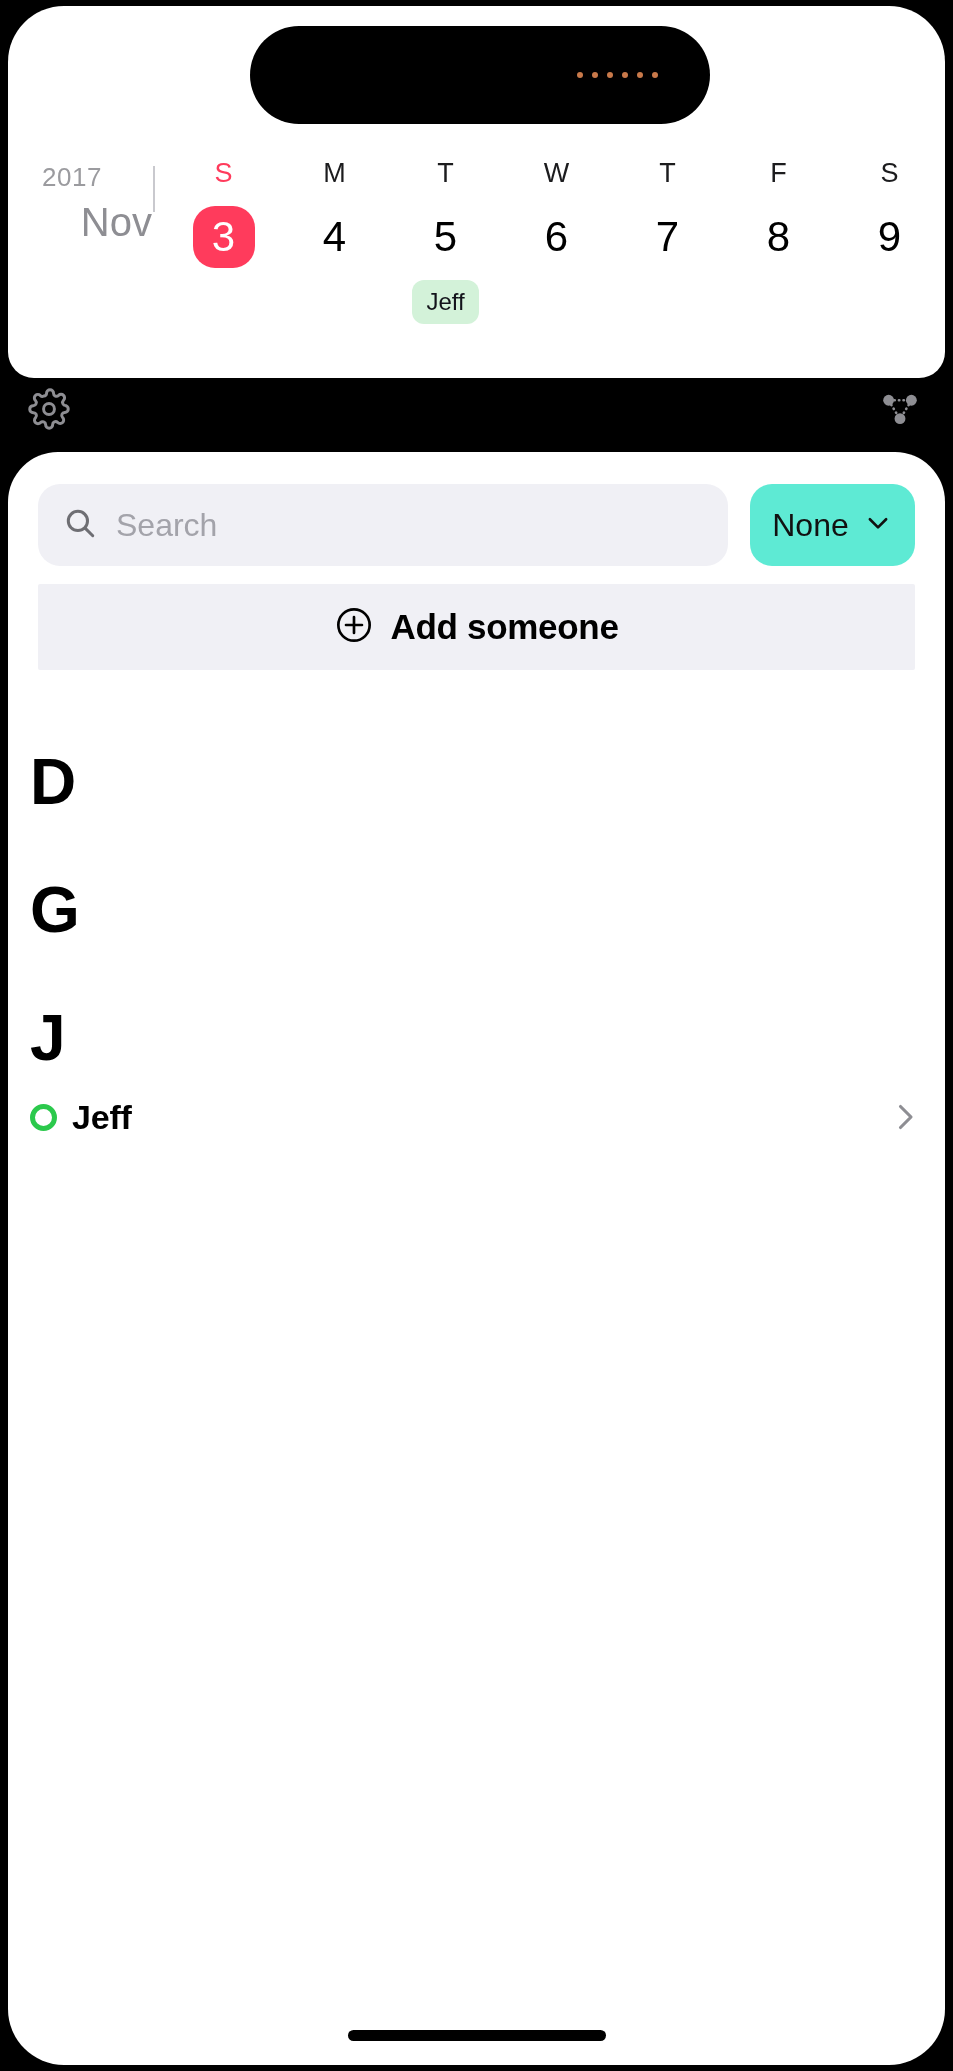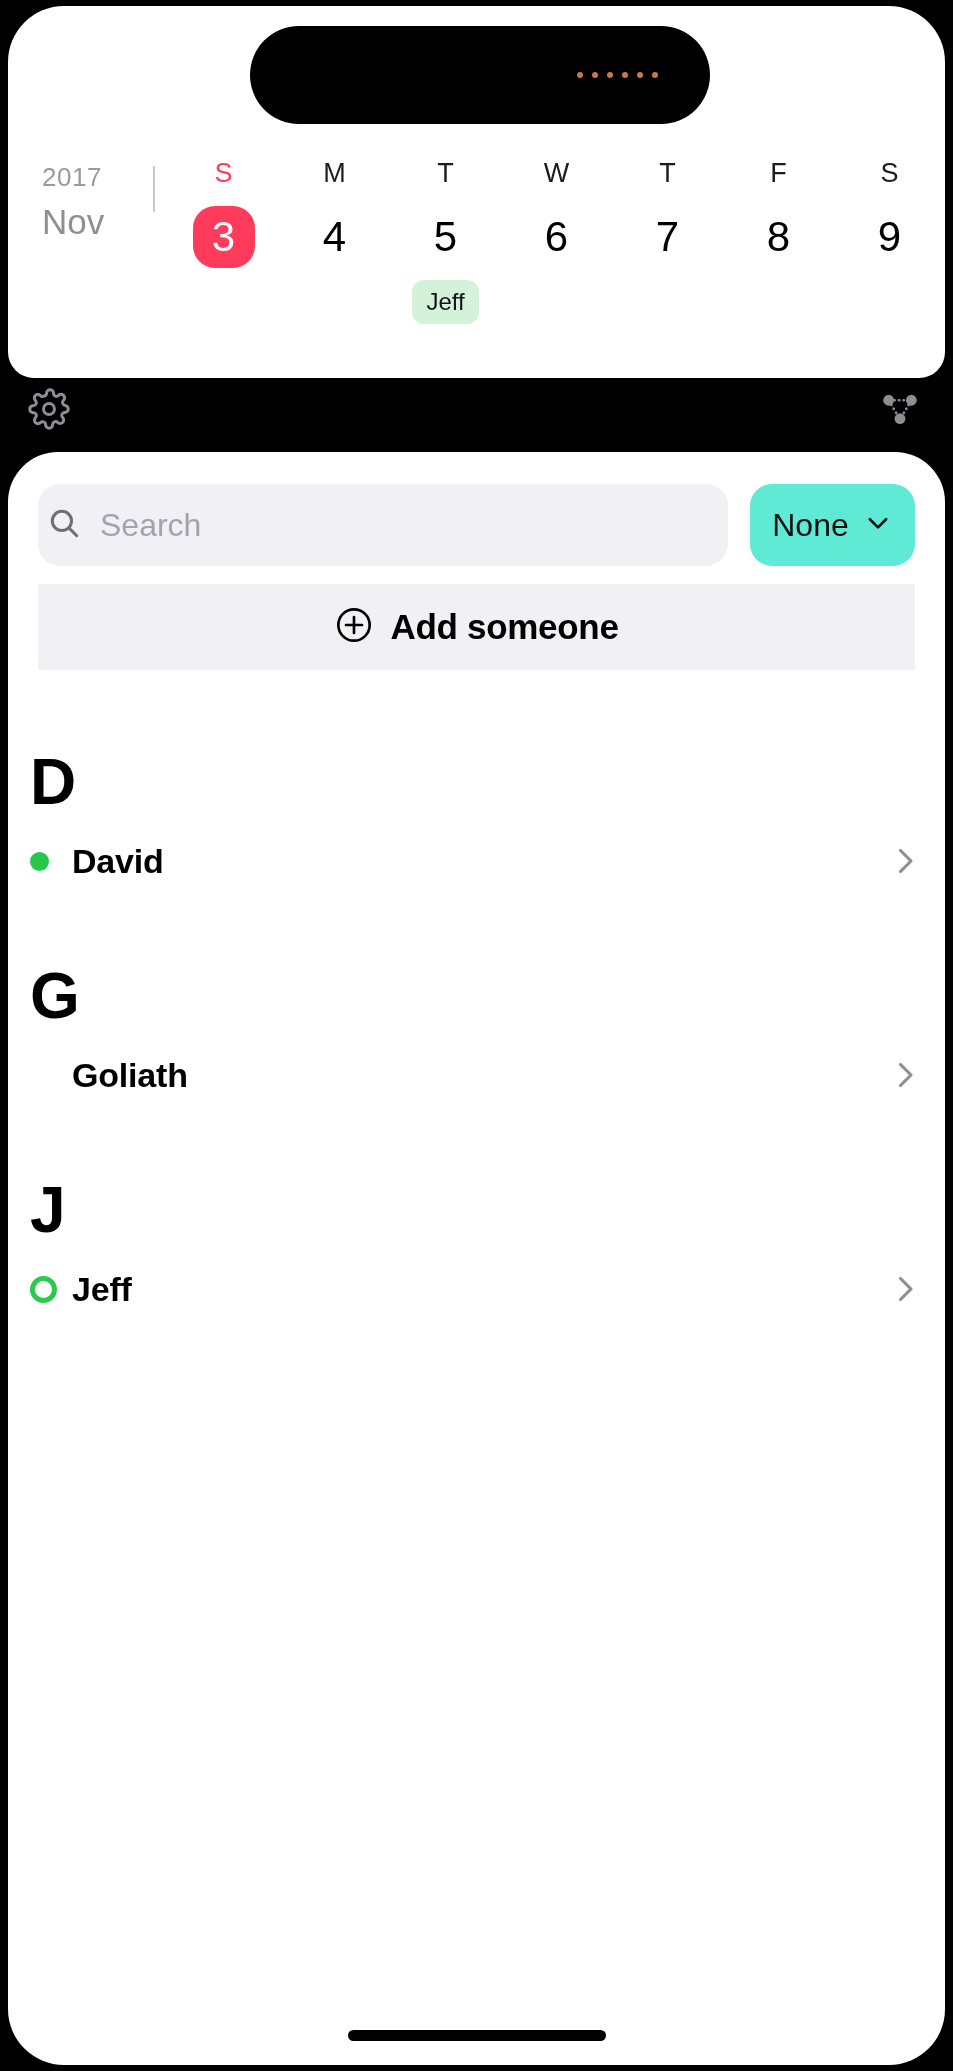--- a/index.html
+++ b/index.html
@@ -55,24 +55,25 @@
     width: 110px;
     text-align: left;
   }
   .cal-year {
     font-size: 26px;
     color: #9b9b9f;
     letter-spacing: 0.5px;
     line-height: 30px;
   }
   .cal-month {
-    font-size: 35px;
+    font-size: 40px;
     color: #8e8e93;
     line-height: 48px;
     margin-top: 6px;
+    text-align: right;
   }
   .cal-divider {
     position: absolute;
     left: 145px; top: 10px;
     width: 2px; height: 46px;
     background: #c9c9ce;
   }
   .cal-grid {
     position: absolute;
     left: 160px; top: 0;
@@ -158,21 +159,21 @@
     width: 877px; height: 82px;
     display: flex;
     gap: 22px;
   }
   .searchbox {
     flex: 1;
     background: #F0F0F5;
     border-radius: 22px;
     display: flex;
     align-items: center;
-    padding-left: 8px;
+    padding-left: 24px;
     gap: 18px;
   }
   .search-placeholder {
     font-size: 32px;
     color: #A3A3AA;
   }
   .filterbox {
     width: 165px;
     background: #5eead4;
     border-radius: 22px;
@@ -404,42 +405,22 @@
           <circle cx="12" cy="12" r="9.4"></circle>
           <path d="M12 7.2v9.6M7.2 12h9.6"></path>
         </svg>
       </span>
       <span class="addbtn-label">Add someone</span>
     </div>
 
     <div class="list">
 
       <div class="sec-letter sec-gap-d">D</div>
-      <div class="row">
-        <span class="row-dotcell">
-          <span class="dot-filled"></span>
-        </span>
-        <span class="row-name">David</span>
-        <span class="row-chev">
-          <svg width="36" height="36" viewBox="0 0 24 24" fill="none" stroke="#8E8E93" stroke-width="2.1" stroke-linecap="round" stroke-linejoin="round">
-            <path d="M9 5l7 7-7 7"></path>
-          </svg>
-        </span>
-      </div>
 
       <div class="sec-letter sec-gap">G</div>
-      <div class="row">
-        <span class="row-dotcell"></span>
-        <span class="row-name">Goliath</span>
-        <span class="row-chev">
-          <svg width="36" height="36" viewBox="0 0 24 24" fill="none" stroke="#8E8E93" stroke-width="2.1" stroke-linecap="round" stroke-linejoin="round">
-            <path d="M9 5l7 7-7 7"></path>
-          </svg>
-        </span>
-      </div>
 
       <div class="sec-letter sec-gap">J</div>
       <div class="row">
         <span class="row-dotcell">
           <span class="dot-ring"></span>
         </span>
         <span class="row-name">Jeff</span>
         <span class="row-chev">
           <svg width="36" height="36" viewBox="0 0 24 24" fill="none" stroke="#8E8E93" stroke-width="2.1" stroke-linecap="round" stroke-linejoin="round">
             <path d="M9 5l7 7-7 7"></path>

